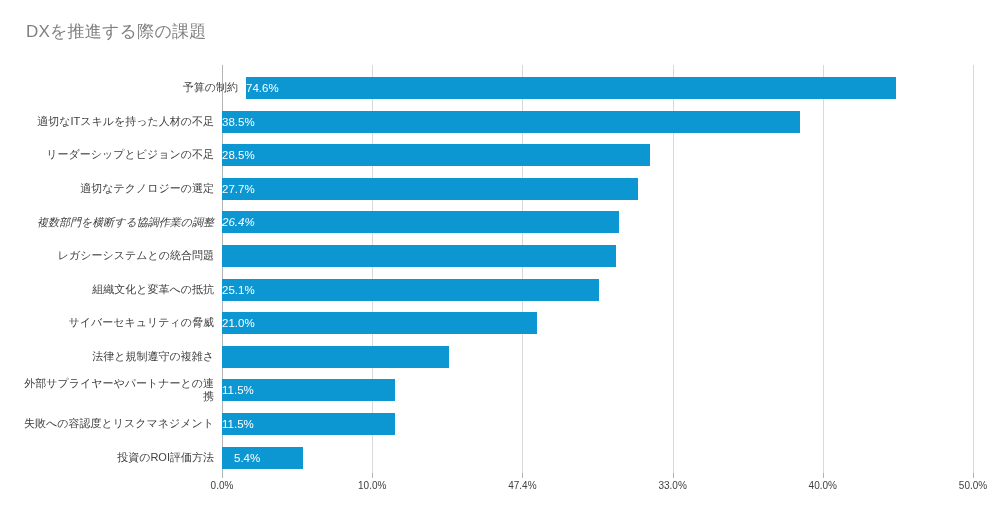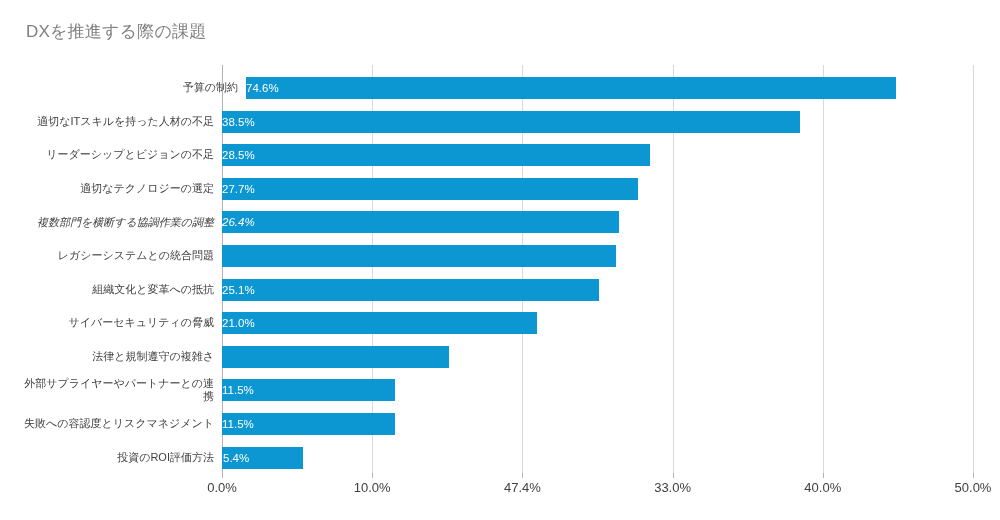--- a/index.html
+++ b/index.html
@@ -81,21 +81,21 @@
   
   .tick-mark{
     position:absolute;
     top:408px;
     width:1px;height:5px;
     background:#b3b3b3;
   }
   .tick-label{
     position:absolute;
     top:415px;
-    font-size:13px;
+    font-size:10px;
     color:#404040;
     transform:translateX(-50%);
     white-space:nowrap;
   }
 </style>
 </head>
 <body>
 
 <div id="chart-root">
 
@@ -194,17 +194,17 @@
           <span>失敗への容認度とリスクマネジメント</span>
         </div>
         <div class="bar" style="width: 172.73px; background: rgb(13, 151, 210);"></div>
         <div class="bar-value" style="left: 0px; width: 172.73px; color: rgb(255, 255, 255);">11.5%</div>
       </div>
       <div class="row" style="top: 381.6px;">
         <div class="cat-label-wrap">
           <span>投資のROI評価方法</span>
         </div>
         <div class="bar" style="width: 81.108px; background: rgb(13, 151, 210);"></div>
-        <div class="bar-value" style="left: 1px; width: 81.108px; color: rgb(255, 255, 255);">5.4%</div>
+        <div class="bar-value" style="left: 12px; width: 81.108px; color: rgb(255, 255, 255);">5.4%</div>
       </div>
     </div>
 
 </div>
 
 </body></html>

